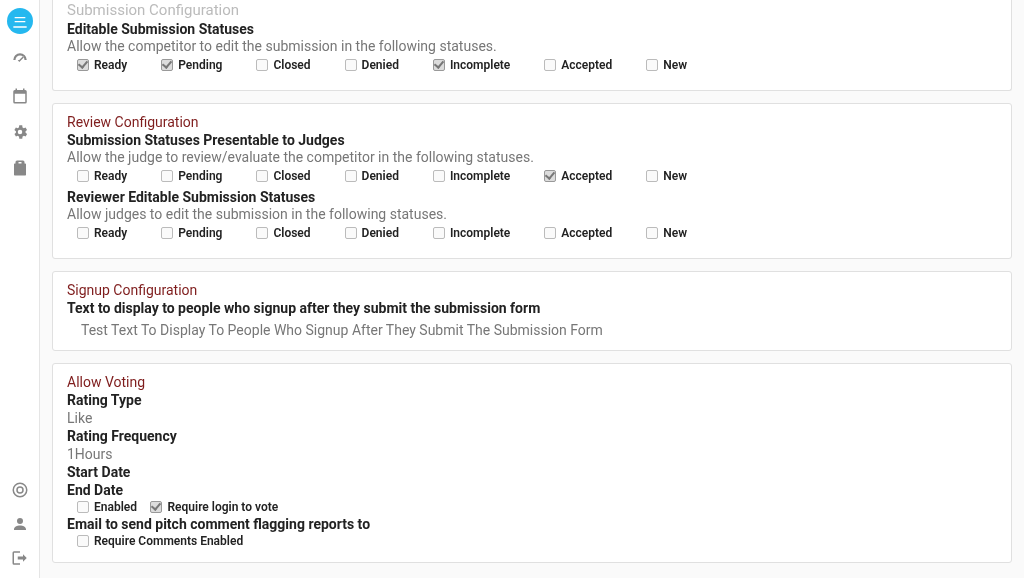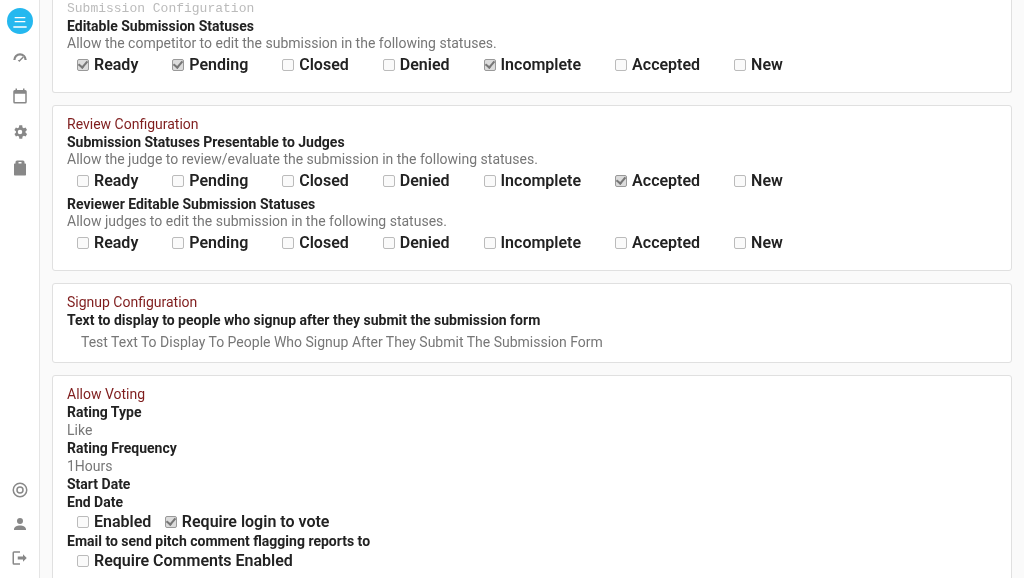--- a/index.html
+++ b/index.html
@@ -9,25 +9,25 @@
   .sidebar-top { display: flex; flex-direction: column; align-items: center; gap: 16px; }
   .sidebar-bottom { margin-top: auto; display: flex; flex-direction: column; align-items: center; gap: 14px; padding-bottom: 10px; }
   .side-icon { width: 20px; height: 20px; color: #888; cursor: pointer; display:flex; align-items:center; justify-content:center; }
   .side-icon svg { width: 18px; height: 18px; }
   .side-icon.active { background: #25b8ef; border-radius: 50%; width: 26px; height: 26px; color: #fff; }
   .side-icon.active svg { width: 16px; height: 16px; }
   .main { flex: 1; overflow-y: auto; background: #fafafa; padding: 0 12px 12px 12px; }
   .panel { background: #fff; border: 1px solid #e0e0e0; border-radius: 3px; margin-bottom: 12px; padding: 10px 14px 12px 14px; }
   .panel:first-child { margin-top: -6px; border-top: 1px solid #888; }
   .sect-title { color: #7f1d1d; font-size: 14px; margin-bottom: 2px; }
-  .sect-title.cut { color: #bbb; font-size: 13px; margin-top: -4px; font-family: Liberation Mono, monospace; }
+  .sect-title.cut { color: #bbb; font-size: 15px; margin-top: -4px; }
   .bold { font-weight: 700; color: #222; font-size: 14px; }
   .desc { color: #777; font-size: 14px; margin-top: 1px; }
   .status-row { display: flex; gap: 24px; margin-top: 4px; margin-bottom: 6px; flex-wrap: wrap; }
-  .status-item { display: inline-flex; align-items: center; gap: 5px; font-weight: 600; color: #222; font-size: 16px; padding-left: 10px; }
+  .status-item { display: inline-flex; align-items: center; gap: 5px; font-weight: 600; color: #222; font-size: 12px; padding-left: 10px; }
   .cb { width: 12px; height: 12px; border: 1px solid #bbb; background: #fafafa; display:inline-block; border-radius:2px; position:relative; }
   .cb.checked { background: #dcdcdc; border-color:#999; }
   .cb.checked::after { content:""; position:absolute; left:2px; top:-1px; width:4px; height:7px; border: solid #777; border-width:0 2px 2px 0; transform: rotate(40deg); }
   .subtext { color: #777; font-size:14px; margin-top:6px;margin-left:14px; }
   .block { margin-bottom: 2px; }
 </style>
 </head>
 <body>
 
 <div class="app">
@@ -113,21 +113,21 @@
           <div class="status-item">
             <span class="cb"></span>
             <span>New</span>
           </div>
         </div>
     </div>
 
     <div class="panel">
       <div class="sect-title">Review Configuration</div>
       <div class="bold">Submission Statuses Presentable to Judges</div>
-      <div class="desc">Allow the judge to review/evaluate the submission in the following statuses.</div>
+      <div class="desc">Allow the judge to review/evaluate the competitor in the following statuses.</div>
       <div class="status-row">
           <div class="status-item">
             <span class="cb"></span>
             <span>Ready</span>
           </div>
           <div class="status-item">
             <span class="cb"></span>
             <span>Pending</span>
           </div>
           <div class="status-item">

